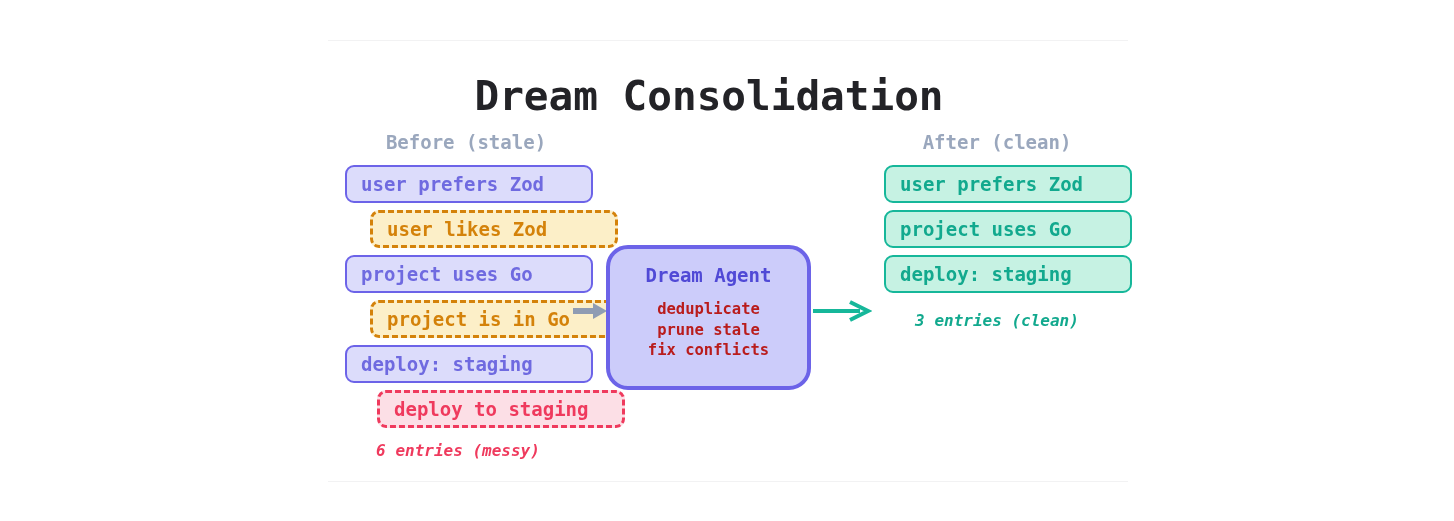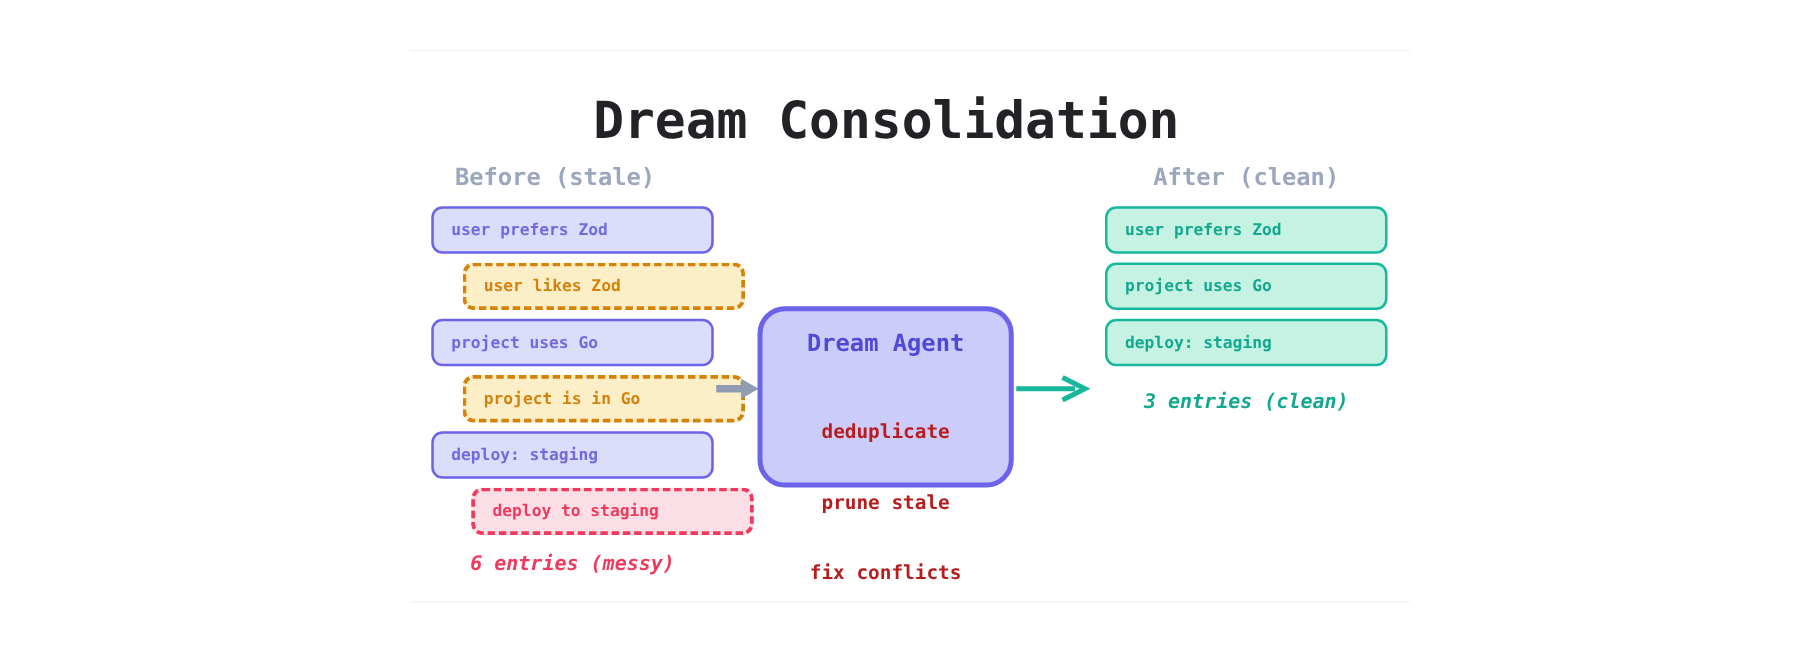--- a/index.html
+++ b/index.html
@@ -46,41 +46,41 @@
   }
 
   
   .col-head {
     position: absolute;
     font-size: 19px;
     font-weight: bold;
     color: #9aa7bd;
     white-space: pre;
   }
-  .col-head-before { left: 331px; top: 131px; width: 226px; text-align: center; }
+  .col-head-before { left: 353px; top: 131px; width: 226px; text-align: center; }
   .col-head-after  { left: 884px; top: 131px; width: 226px; text-align: center; }
 
   
   .col {
     position: absolute;
     width: 226px;
   }
   .col-left  { left: 345px; top: 165px; }
   .col-right { left: 884px; top: 165px; }
 
   .entry {
     box-sizing: border-box;
-    width: 226px;
+    width: 248px;
     height: 38px;
     margin-bottom: 7px;
     border-radius: 9px;
     display: flex;
     align-items: center;
     padding-left: 14px;
-    font-size: 13px;
+    font-size: 19px;
     font-weight: bold;
     white-space: pre;
   }
 
   .entry.blue {
     background: #dcdcfb;
     border: 2px solid #6c63e8;
     color: #6f6ae0;
   }
   .entry.orange {
@@ -122,21 +122,20 @@
     height: 145px;
     box-sizing: border-box;
     background: #ccccfa;
     border: 4px solid #6c63e8;
     border-radius: 22px;
     display: flex;
     flex-direction: column;
     align-items: center;
     justify-content: flex-start;
     padding-top: 15px;
-    gap: 36px;
   }
   .agent-title {
     font-size: 19px;
     font-weight: bold;
     color: #5049d6;
     white-space: pre;
     margin-bottom: 13px;
   }
   .agent-line {
     font-size: 15.5px;

